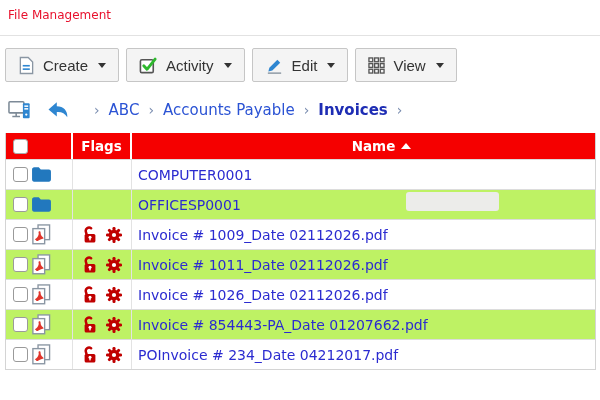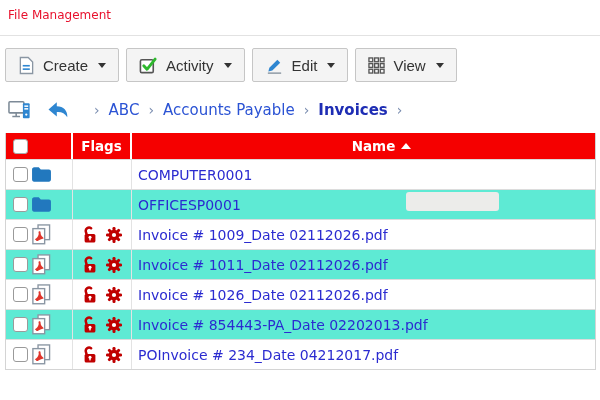--- a/index.html
+++ b/index.html
@@ -33,21 +33,21 @@
   .th { display:flex; align-items:center; color:#fff; font-size:13.5px; font-weight:bold; }
   .th.c1 { width:67px; padding-left:7px; border-right:2px solid #fff; }
   .th.c2 { width:59px; justify-content:center; border-right:2px solid #fff; }
   .th.c3 { flex:1; justify-content:center; gap:6px;padding-left:36px; }
   .sort-up { width:0; height:0; border-left:5px solid transparent;
     border-right:5px solid transparent; border-bottom:6px solid #fff; }
 
   .row { display:flex; height:30px; align-items:stretch; background:#fff;
     border-top:1px solid #dcdcdc; position:relative; }
   .row:first-of-type { border-top:none; }
-  .row.alt { background:#5eead4; }
+  .row.alt { background:#bef264; }
   .td { display:flex; align-items:center; }
   .td.c1 { width:67px; padding-left:7px; gap:3px; border-right:1px solid #e3e3e3; }
   .td.c2 { width:59px; justify-content:center; gap:6px; border-right:1px solid #e3e3e3; }
   .td.c3 { flex:1; padding-left:6px; }
 
   .cb { width:15px; height:15px; background:#fff; border:1.5px solid #9a9a9a;
     border-radius:3px; flex:none; cursor:pointer; }
   .thead .cb { border-color:#aaa; }
 
   .name-link { font-size:14px; color:#2b2bd0; text-decoration:none; cursor:pointer; white-space:nowrap; }
@@ -276,21 +276,21 @@
     </div>
     <div class="td c2">
       <svg width="18" height="18">
           <use href="#sym-lock-open"></use>
         </svg>
       <svg width="18" height="18">
           <use href="#sym-gear"></use>
         </svg>
     </div>
     <div class="td c3">
-        <a class="name-link">Invoice # 854443-PA_Date 02202013.pdf</a>
+        <a class="name-link">Invoice # 854443-PA_Date 01207662.pdf</a>
       </div>
   </div>
 
   <div class="row">
     <div class="td c1">
       <span class="cb"></span>
       <svg width="21" height="21">
           <use href="#sym-pdf"></use>
         </svg>
     </div>

